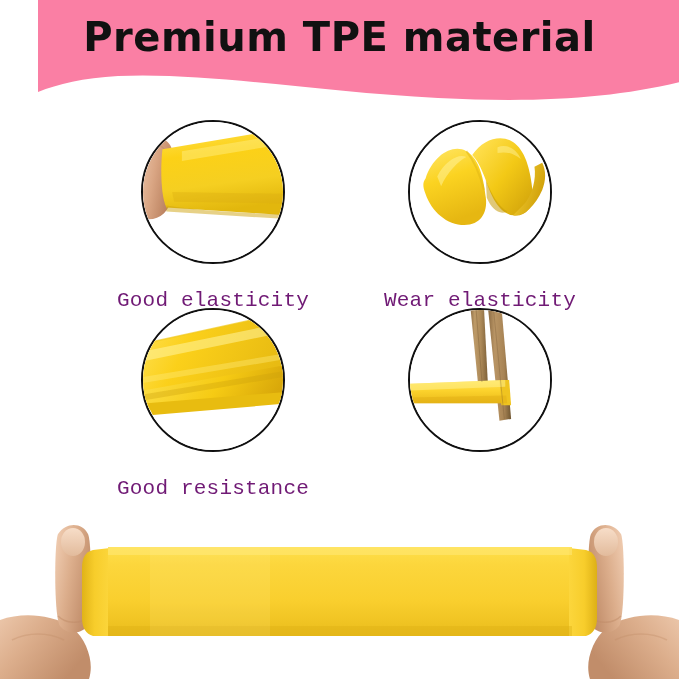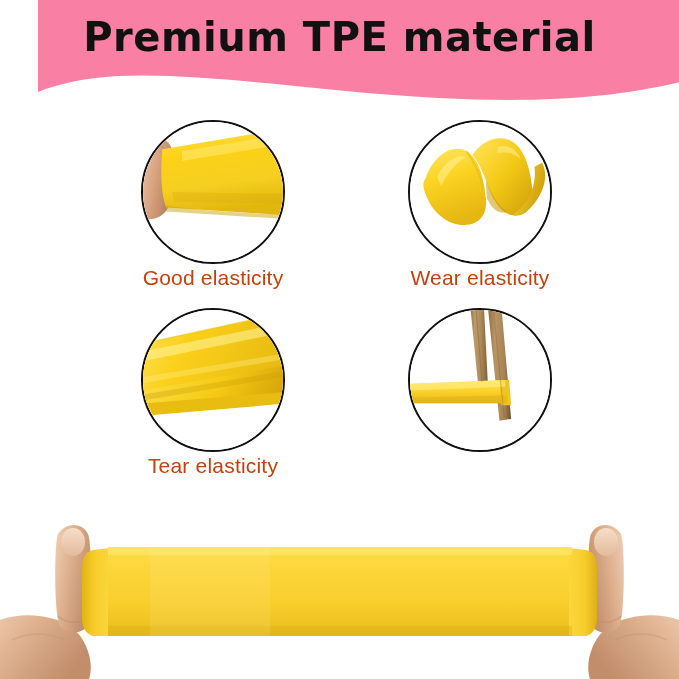--- a/index.html
+++ b/index.html
@@ -68,25 +68,25 @@
     border: 2px solid #101010;
     border-radius: 50%;
     overflow: hidden;
     position: relative;
     background: #ffffff;
     box-sizing: border-box;
   }
   .circle svg { display: block; width: 100%; height: 100%; }
 
   .caption {
-    margin-top: 1px;
-    font-family: Liberation Sans, sans-serif;
+    margin-top: 24px;
+    font-family: Liberation Mono, monospace;
     font-size: 21px;
     line-height: 25px;
-    color: #c2410c;
+    color: #701a75;
     letter-spacing: 0.2px;
   }
 
   
   .hero {
     position: absolute;
     left: 0;
     top: 500px;
     width: 679px;
     height: 179px;
@@ -196,21 +196,21 @@
 
         <path d="M4,96 L150,84 L150,96 L10,108 Z" fill="#e8bc10"></path>
 
         <path d="M-6,44 L150,12 L150,22 L-6,54 Z" fill="#fff49e" opacity="0.55"></path>
         <path d="M-6,70 L150,44 L150,50 L-6,76 Z" fill="#ffeb7a" opacity="0.4"></path>
         <path d="M-6,88 L150,62 L150,68 L-6,94 Z" fill="#caa00c" opacity="0.35"></path>
 
         <path d="M-6,36 L150,2" fill="none" stroke="#f1c81a" stroke-width="1.5" opacity="0.7"></path>
       </svg>
     </div>
-    <div class="caption">Tear elasticity</div>
+    <div class="caption">Good resistance</div>
   </div>
 
   <div class="feature feature-col-right feature-row-bottom">
     <div class="circle">
       <svg viewBox="0 0 144 144">
         <defs>
           <linearGradient id="f4wood" x1="0" y1="0" x2="1" y2="0">
             <stop offset="0%" stop-color="#8e6f46"></stop>
             <stop offset="25%" stop-color="#bd9a68"></stop>
             <stop offset="60%" stop-color="#ad8a59"></stop>

